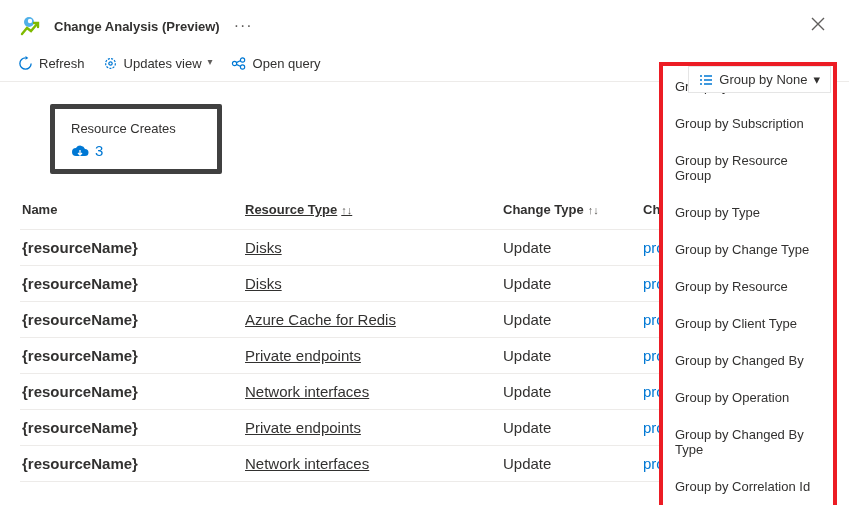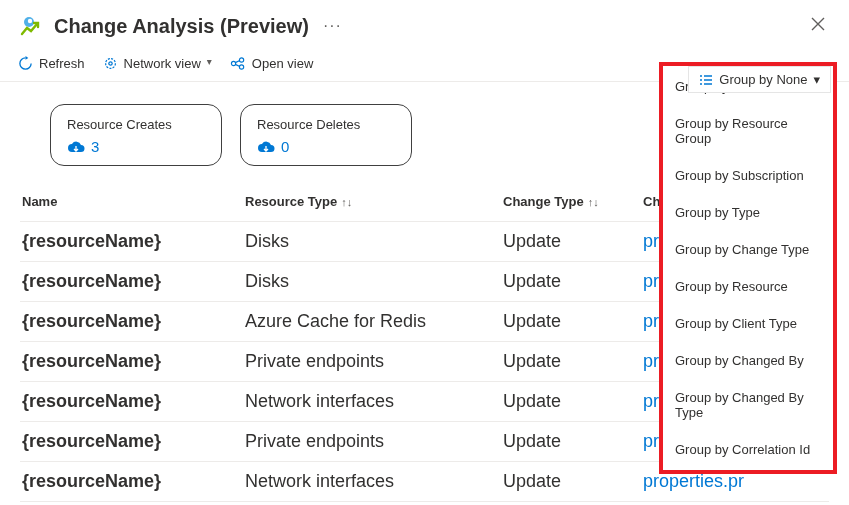--- a/index.html
+++ b/index.html
@@ -18,21 +18,21 @@
     display: flex;
     align-items: center;
     padding: 12px 18px 8px 18px;
   }
   .header .icon-wrap {
     width: 28px; height: 28px;
     display: flex; align-items: center; justify-content: center;
     margin-right: 8px;
   }
   .header h1 {
-    font-size: 20px;
+    font-size: 13px;
     font-weight: 600;
     margin: 0;
     flex: 0 0 auto;
   }
   .header .more {
     margin-left: 14px;
     color: #605e5c;
     font-size: 16px;
     letter-spacing: 1px;
     cursor: pointer;
@@ -72,22 +72,22 @@
     padding: 5px 10px;
     cursor: pointer;
     font-size: 13px;
   }
   .cards {
     display: flex;
     gap: 18px;
     padding: 22px 50px 18px 50px;
   }
   .card {
-    border: 1px solid #404040;
-    border-radius: 14px;
+    border: 5px solid #404040;
+    border-radius: 2px;
     padding: 12px 16px 10px 16px;
     width: 172px;
   }
   .card .title {
     font-size: 13px;
     margin-bottom: 6px;
   }
   .card .value-row {
     display: flex;
     align-items: center;
@@ -106,24 +106,24 @@
     align-items: center;
     border-bottom: 1px solid #edebe9;
   }
   .thead {
     padding: 10px 0 12px 0;
     font-weight: 600;
     font-size: 13px;
   }
   .trow {
     padding: 9px 0;
-    font-size: 18px;
+    font-size: 15px;
   }
   .col-name { width: 225px; padding-left: 2px;}
-  .col-type { width: 222px; }
+  .col-type { width: 222px; text-decoration: underline; }
   .col-change { width: 140px; margin-left: 36px; }
   .col-changes { flex: 1; }
   .thead .sorticon { font-size: 11px; color: #605e5c; margin-left: 4px;}
   .trow .col-name { font-weight: 600; }
   .link { color: #0078d4; cursor: pointer; }
   .dropdown {
     position: absolute;
     top: 62px;
     right: 12px;
     width: 178px;
@@ -173,31 +173,31 @@
         <path d="M8 2 A6 6 0 1 0 14 8" stroke="#0078d4" stroke-width="1.4" fill="none"></path>
         <path d="M8 0 L8 4 L11 2 Z" fill="#0078d4"></path>
       </svg>
     <span>Refresh</span>
   </div>
   <div class="tbtn">
     <svg width="15" height="15" viewBox="0 0 16 16">
         <circle cx="8" cy="8" r="5.2" stroke="#0078d4" stroke-width="1.3" fill="none" stroke-dasharray="2.2 1.3"></circle>
         <circle cx="8" cy="8" r="1.8" stroke="#0078d4" stroke-width="1.3" fill="none"></circle>
       </svg>
-    <span>Network view</span>
+    <span>Updates view</span>
     <span class="chev">▾</span>
   </div>
   <div class="tbtn">
     <svg width="16" height="15" viewBox="0 0 18 16">
         <circle cx="4" cy="8" r="2.4" stroke="#0078d4" stroke-width="1.3" fill="none"></circle>
         <circle cx="13" cy="4" r="2.4" stroke="#0078d4" stroke-width="1.3" fill="none"></circle>
         <circle cx="13" cy="12" r="2.4" stroke="#0078d4" stroke-width="1.3" fill="none"></circle>
         <path d="M6 7 L11 4.6 M6 9 L11 11.4" stroke="#0078d4" stroke-width="1.3"></path>
       </svg>
-    <span>Open view</span>
+    <span>Open query</span>
   </div>
 </div>
 
 <div class="group-anchor">
   <div class="group-pill">
     <svg width="14" height="14" viewBox="0 0 14 14">
         <path d="M1 3 H3 M5 3 H13 M1 7 H3 M5 7 H13 M1 11 H3 M5 11 H13" stroke="#0078d4" stroke-width="1.5"></path>
       </svg>
     <span>Group by None</span>
     <span class="chev">▾</span>
@@ -209,30 +209,20 @@
 <div class="card">
     <div class="title">Resource Creates</div>
     <div class="value-row">
       <svg width="18" height="14" viewBox="0 0 18 14">
         <path d="M5 12 A4 4 0 0 1 5 4 A5 5 0 0 1 14 5 A3.2 3.2 0 0 1 14 12 Z" fill="#0078d4"></path>
         <path d="M9 6 L9 11 M7 9 L9 11 L11 9" stroke="#fff" stroke-width="1.3" fill="none"></path>
       </svg>
       <span class="value">3</span>
     </div>
     </div>
-    <div class="card">
-    <div class="title">Resource Deletes</div>
-    <div class="value-row">
-      <svg width="18" height="14" viewBox="0 0 18 14">
-        <path d="M5 12 A4 4 0 0 1 5 4 A5 5 0 0 1 14 5 A3.2 3.2 0 0 1 14 12 Z" fill="#0078d4"></path>
-        <path d="M9 6 L9 11 M7 9 L9 11 L11 9" stroke="#fff" stroke-width="1.3" fill="none"></path>
-      </svg>
-      <span class="value">0</span>
-    </div>
-    </div>
   </div>
 
 <div class="table">
   <div class="thead">
     <div class="col-name">Name</div>
     <div class="col-type">
       <span>Resource Type</span><span class="sorticon">↑↓</span>
     </div>
     <div class="col-change">
       <span>Change Type</span><span class="sorticon">↑↓</span>
@@ -281,22 +271,23 @@
     <div class="col-type">Network interfaces</div>
     <div class="col-change">Update</div>
     <div class="col-changes"><span class="link">properties.pr</span></div>
       </div>
     </div>
 </div>
 
 <div class="dropdown">
 
 <div class="ditem">Group by None</div>
+    <div class="ditem">Group by Subscription</div>
     <div class="ditem">Group by Resource Group</div>
-    <div class="ditem">Group by Subscription</div>
     <div class="ditem">Group by Type</div>
     <div class="ditem">Group by Change Type</div>
     <div class="ditem">Group by Resource</div>
     <div class="ditem">Group by Client Type</div>
     <div class="ditem">Group by Changed By</div>
+    <div class="ditem">Group by Operation</div>
     <div class="ditem">Group by Changed By Type</div>
     <div class="ditem">Group by Correlation Id</div>
   </div>
 
 </body></html>

